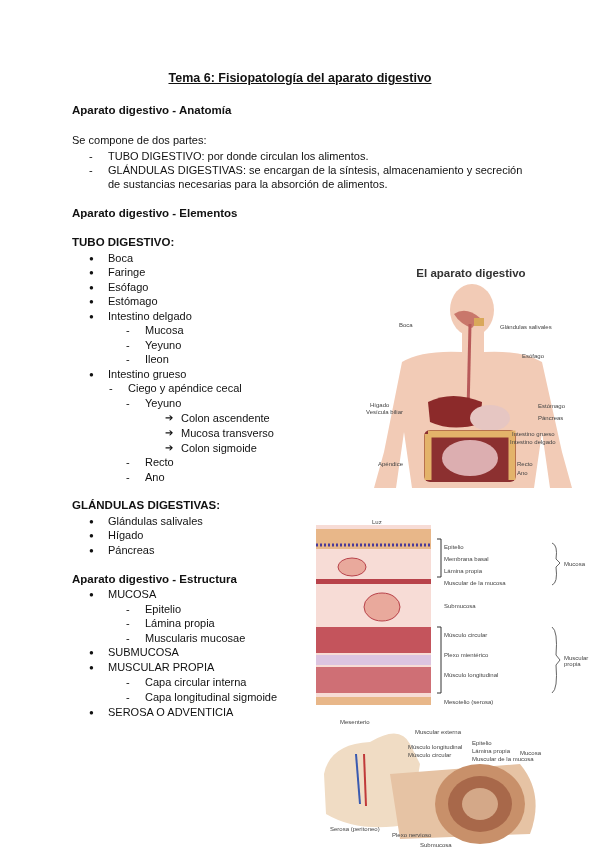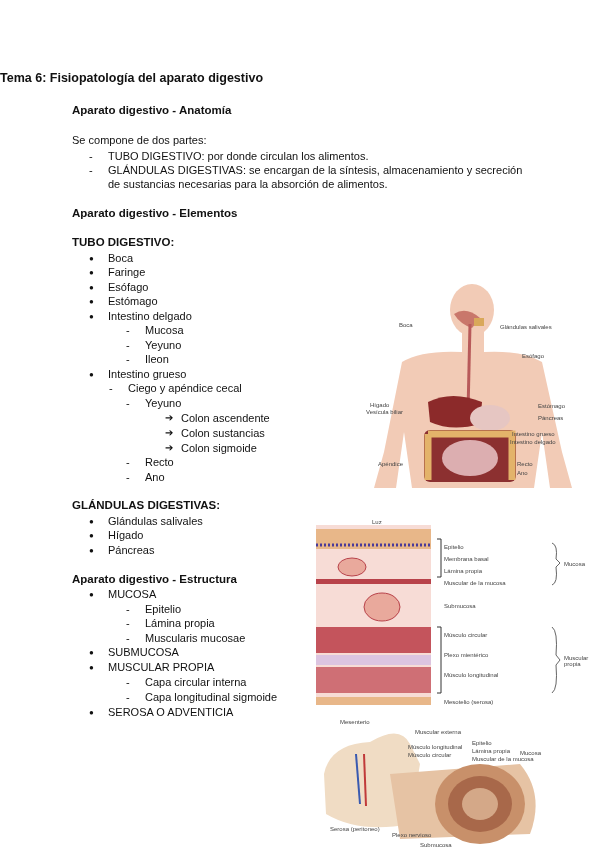--- a/index.html
+++ b/index.html
@@ -1,20 +1,20 @@
 <!DOCTYPE html>
 <html><head>
 <meta charset="utf-8">
 <style>
   html, body { margin: 0; padding: 0; background: #ffffff; }
   body { width: 600px; height: 848px; position: relative; overflow: hidden;
          font-family: "Liberation Sans", sans-serif; color: #111; font-size: 11px; }
   .abs { position: absolute; }
-  .title { left: 0; width: 600px; top: 71px; font-weight: bold;
-           font-size: 12.5px; }
+  .title { left: 0; width: 600px; top: 71px; text-align: center; font-weight: bold;
+           font-size: 12.5px; text-decoration: underline; }
   .h2 { font-weight: bold; font-size: 11.5px; left: 72px; }
   .h3 { font-weight: bold; font-size: 11.5px; left: 72px; }
   .p { left: 72px; font-size: 11px; }
   .line { font-size: 11px; white-space: nowrap; line-height: 14px; }
   .dash::before { content: "-"; position: absolute; left: -19px; }
   .bullet::before { content: "\25CF"; position: absolute; left: -19px; font-size: 8px; top: 1px; }
   .arrow::before { content: "\2794"; position: absolute; left: -16px; font-size: 10px; }
   .fig { background: #fff; }
   .figlabel { font-size: 6px; color: #444; white-space: nowrap; }
 </style>
@@ -36,21 +36,21 @@
 <div class="abs line bullet" style="left:108px;top:280px">Esófago</div>
 <div class="abs line bullet" style="left:108px;top:294px">Estómago</div>
 <div class="abs line bullet" style="left:108px;top:309px">Intestino delgado</div>
 <div class="abs line dash" style="left:145px;top:323px">Mucosa</div>
 <div class="abs line dash" style="left:145px;top:338px">Yeyuno</div>
 <div class="abs line dash" style="left:145px;top:352px">Ileon</div>
 <div class="abs line bullet" style="left:108px;top:367px">Intestino grueso</div>
 <div class="abs line dash" style="left:128px;top:381px">Ciego y apéndice cecal</div>
 <div class="abs line dash" style="left:145px;top:396px">Yeyuno</div>
 <div class="abs line arrow" style="left:181px;top:411px">Colon ascendente</div>
-<div class="abs line arrow" style="left:181px;top:426px">Colon sustancias</div>
+<div class="abs line arrow" style="left:181px;top:426px">Mucosa transverso</div>
 <div class="abs line arrow" style="left:181px;top:441px">Colon sigmoide</div>
 <div class="abs line dash" style="left:145px;top:455px">Recto</div>
 <div class="abs line dash" style="left:145px;top:470px">Ano</div>
 
 <div class="abs h3" style="top:499px">GLÁNDULAS DIGESTIVAS:</div>
 <div class="abs line bullet" style="left:108px;top:514px">Glándulas salivales</div>
 <div class="abs line bullet" style="left:108px;top:528px">Hígado</div>
 <div class="abs line bullet" style="left:108px;top:543px">Páncreas</div>
 
 <div class="abs h2" style="top:573px">Aparato digestivo - Estructura</div>
@@ -58,20 +58,21 @@
 <div class="abs line dash" style="left:145px;top:602px">Epitelio</div>
 <div class="abs line dash" style="left:145px;top:616px">Lámina propia</div>
 <div class="abs line dash" style="left:145px;top:631px">Muscularis mucosae</div>
 <div class="abs line bullet" style="left:108px;top:645px">SUBMUCOSA</div>
 <div class="abs line bullet" style="left:108px;top:660px">MUSCULAR PROPIA</div>
 <div class="abs line dash" style="left:145px;top:675px">Capa circular interna</div>
 <div class="abs line dash" style="left:145px;top:690px">Capa longitudinal sigmoide</div>
 <div class="abs line bullet" style="left:108px;top:705px">SEROSA O ADVENTICIA</div>
 
 <div class="abs fig" style="left:362px;top:262px;width:218px;height:226px">
+  <div class="abs" style="left:0;top:5px;width:218px;text-align:center;font-weight:bold;font-size:11.5px;color:#333">El aparato digestivo</div>
   <svg class="abs" style="left:0;top:0" width="218" height="226">
 
     <ellipse cx="110" cy="48" rx="22" ry="26" fill="#f2cbb6"></ellipse>
     <rect x="100" y="68" width="22" height="22" fill="#f2cbb6"></rect>
     <path d="M40,100 Q60,88 100,90 L122,90 Q160,88 180,100 L200,190 L210,226 L188,226 L180,170 L172,226 L50,226 L42,170 L34,226 L12,226 L22,190 Z" fill="#f2cbb6"></path>
 
     <path d="M92,52 Q104,44 118,56 L110,66 Q98,62 92,52 Z" fill="#c9776b"></path>
     <rect x="112" y="56" width="10" height="8" fill="#d9a85a"></rect>
 
     <path d="M108,62 L106,150" stroke="#b85a5a" stroke-width="3" fill="none"></path>

